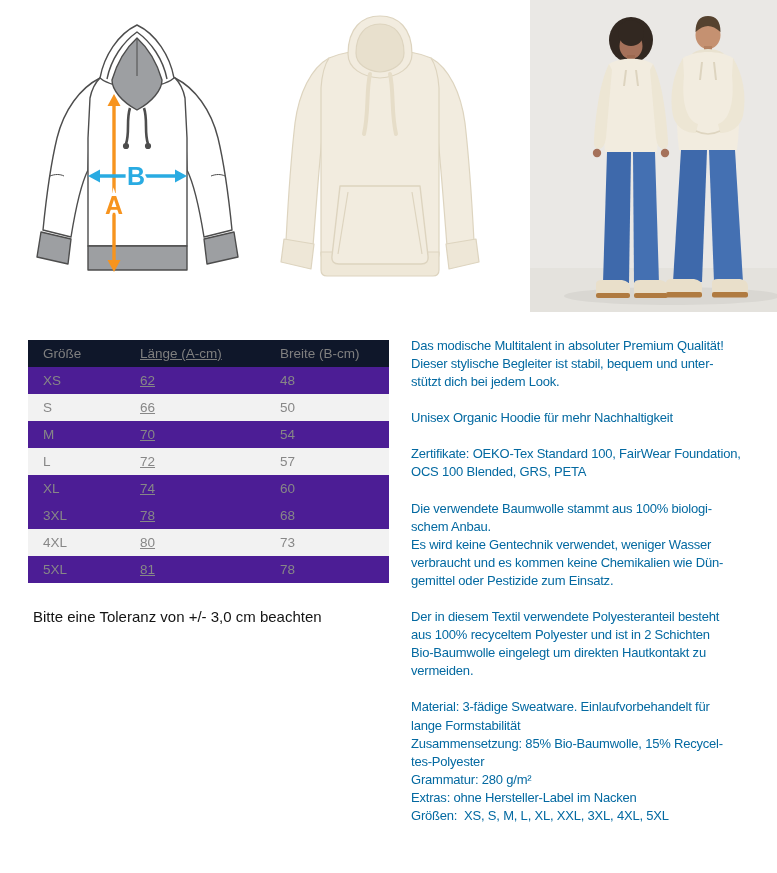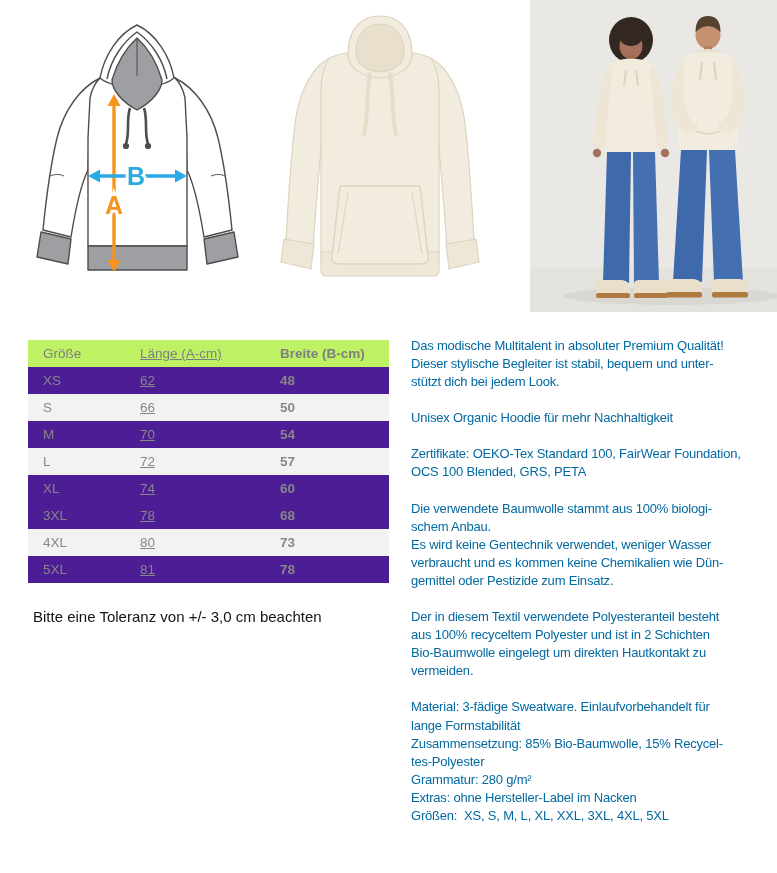--- a/index.html
+++ b/index.html
@@ -8,27 +8,27 @@
     font-family:"Liberation Sans",sans-serif;color:#000;overflow:hidden;
   }
   .fig{position:absolute;}
   #fig-diagram{left:30px;top:18px;width:215px;height:275px;}
   #fig-product{left:255px;top:8px;width:250px;height:300px;}
   #fig-models{left:530px;top:0;width:247px;height:312px;}
 
   .size-table{position:absolute;left:28px;top:340px;width:361px;
     font-size:13.5px;color:#878787;}
   .trow{display:flex;height:27px;align-items:center;}
-  .trow.head{background:#bef264;color:#7f7f7f;}
+  .trow.head{background:#0f172a;color:#7f7f7f;}
   .trow.dark{background:#4c1d95;}
   .trow.light{background:#f2f2f2;}
   .tc{box-sizing:border-box;white-space:nowrap;}
   .tc1{width:112px;padding-left:15px;}
   .tc2{width:140px;text-decoration:underline;}
-  .tc3{flex:1;font-weight:bold;}
+  .tc3{flex:1;}
 
   .tolerance{position:absolute;left:33px;top:608px;font-size:15px;color:#141414;}
 
   .description{position:absolute;left:411px;top:337px;width:366px;
     font-size:13px;line-height:18.1px;letter-spacing:-0.2px;color:#0369a1;}
   .description p{margin:0 0 18px 0;white-space:pre;}
 
   svg text.dimlabel{font-family:"Liberation Sans",sans-serif;font-weight:bold;
     font-size:25px;paint-order:stroke;stroke:#ffffff;stroke-width:6px;}
 </style>

